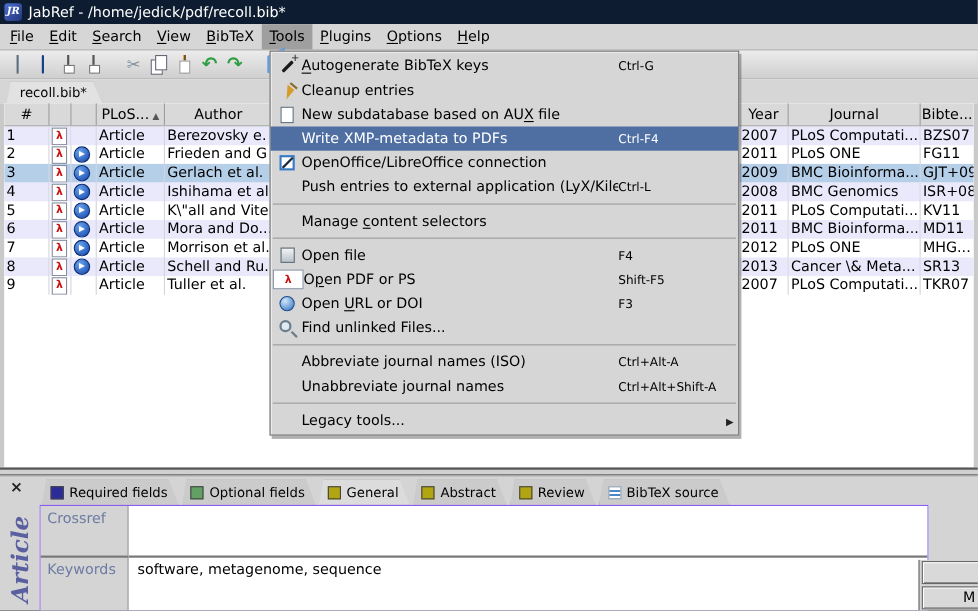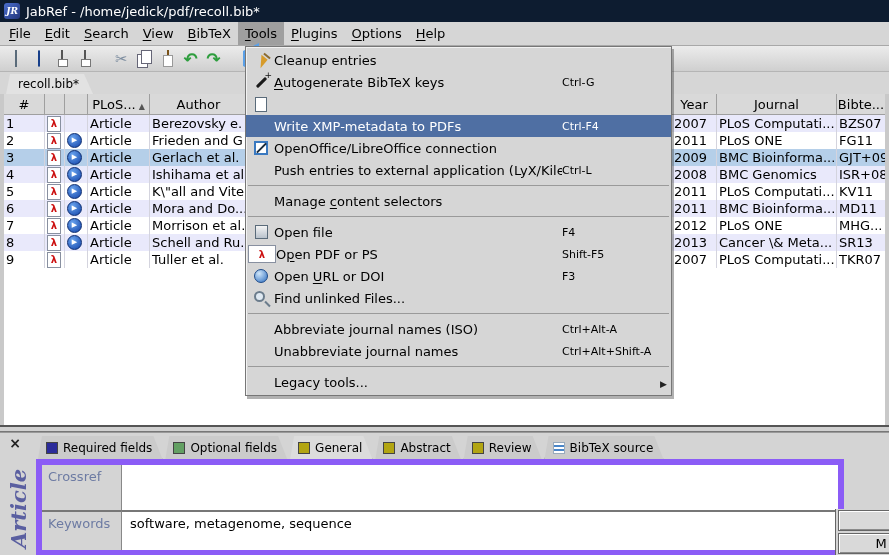--- a/index.html
+++ b/index.html
@@ -116,21 +116,21 @@
     font:bold italic 21px "DejaVu Serif",serif;color:var(--article_label);}
   .ee-tabs{position:absolute;left:38px;top:3px;height:23px;display:flex;gap:3px;}
   .ee-tab{height:23px;padding:0 10px 0 8px;background:#cbcbcb;display:flex;align-items:center;gap:5px;font-size:12px;
     clip-path:polygon(4px 0,calc(100% - 9px) 0,100% 100%,0 100%);
     filter:drop-shadow(0 -1px 0 #8a8a8a) drop-shadow(1px 0 0 #8a8a8a) drop-shadow(-1px 0 0 #8a8a8a);}
   .ee-tab.active{background:#dcdcdc;}
   .tab-square{width:12px;height:12px;border:1px solid #444;flex:none;box-sizing:border-box;}
   .source-icon{width:12px;height:12px;border:1px solid #9ab;box-sizing:border-box;flex:none;
     background:repeating-linear-gradient(#fff 0 2px,#4a86c8 2px 4px);}
   .ee-editor{position:absolute;left:36px;top:26px;width:808px;height:97px;background:#fff;
-    border:6px solid #8b5cf6;box-sizing:border-box;display:grid;grid-template-columns:80px 1fr;grid-template-rows:45px auto;}
+    border:1px solid #8b5cf6;box-sizing:border-box;display:grid;grid-template-columns:80px 1fr;grid-template-rows:45px auto;}
   .ee-label{background:var(--panel);border-right:1px solid #888;padding:4px 6px;font-size:13px;
     color:var(--label_blue);box-sizing:border-box;overflow:hidden;}
   .ee-field{background:#fff;padding:4px 8px;font-size:13px;box-sizing:border-box;}
   .erow2{border-top:2px solid #777;}
   .btn-gutter{position:absolute;left:835px;top:76px;width:54px;height:47px;background:var(--panel);border-left:1px solid #666;}
   .side-btn{position:absolute;left:838px;width:86px;height:21px;background:#d9d9d9;border:1px solid #666;
     box-shadow:inset 1px 1px 0 #fff,inset -1px -1px 0 #8a8a8a;box-sizing:border-box;
     display:flex;align-items:center;justify-content:center;font-size:13px;}
   .side-btn.b1{top:77px;}
   .side-btn.b2{top:100px;}
@@ -364,33 +364,34 @@
         <div class="c">Tuller et al.</div>
         <div class="c"></div>
         <div class="c">2007</div>
         <div class="c">PLoS Computati...</div>
         <div class="c" style="border-right:none">TKR07</div>
       </div>
   </div>
 
   <div class="menu-popup">
     <div class="menu-item">
+        <span class="mi-icon wand-icon"></span>
+        <span class="mi-label"><u>A</u>utogenerate BibTeX keys</span>
+        <span class="mi-shortcut">Ctrl-G</span>
+        <span class="mi-arrow"></span>
+      </div>
+      <div class="menu-item">
         <span class="mi-icon broom-icon"></span>
         <span class="mi-label">Cleanup entries</span>
         <span class="mi-shortcut"></span>
         <span class="mi-arrow"></span>
       </div>
       <div class="menu-item">
-        <span class="mi-icon wand-icon"></span>
-        <span class="mi-label"><u>A</u>utogenerate BibTeX keys</span>
-        <span class="mi-shortcut">Ctrl-G</span>
-        <span class="mi-arrow"></span>
-      </div>
-      <div class="menu-item">
         <span class="mi-icon new-file-icon"></span>
+        <span class="mi-label">New subdatabase based on AU<u>X</u> file</span>
         <span class="mi-shortcut"></span>
         <span class="mi-arrow"></span>
       </div>
       <div class="menu-item highlighted">
         <span class="mi-icon"></span>
         <span class="mi-label">Write XMP-metadata to PDFs</span>
         <span class="mi-shortcut">Ctrl-F4</span>
         <span class="mi-arrow"></span>
       </div>
       <div class="menu-item">

